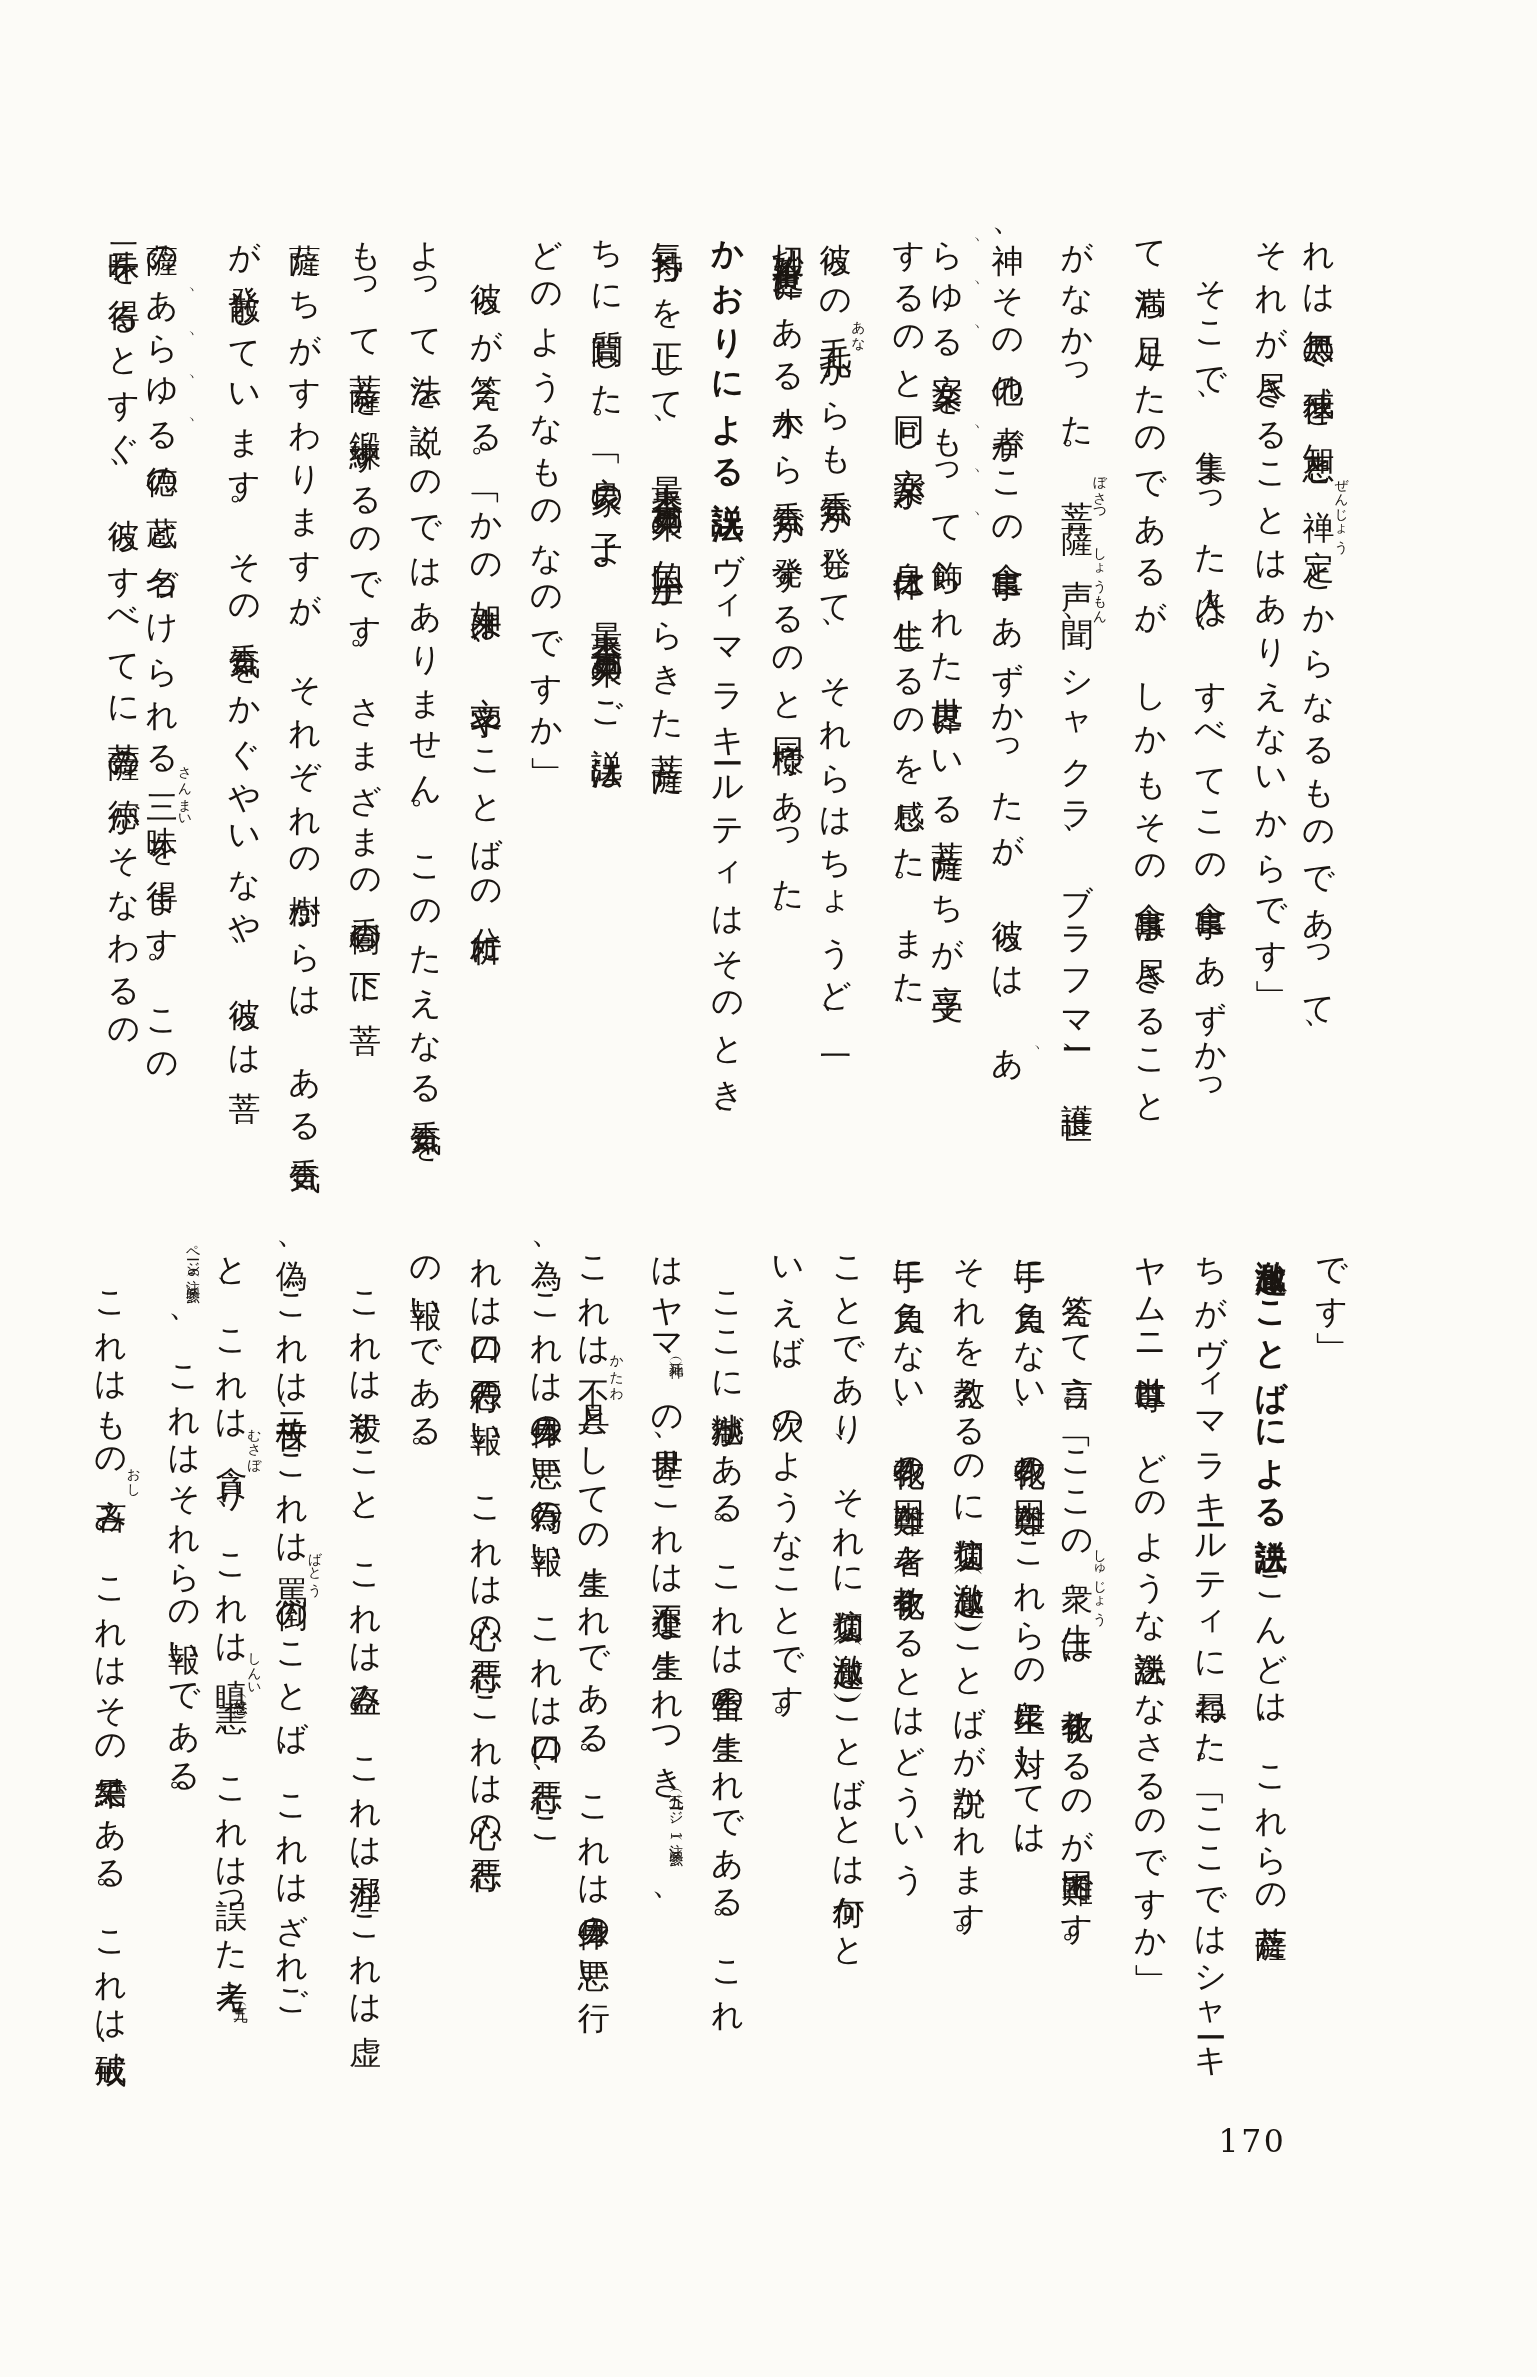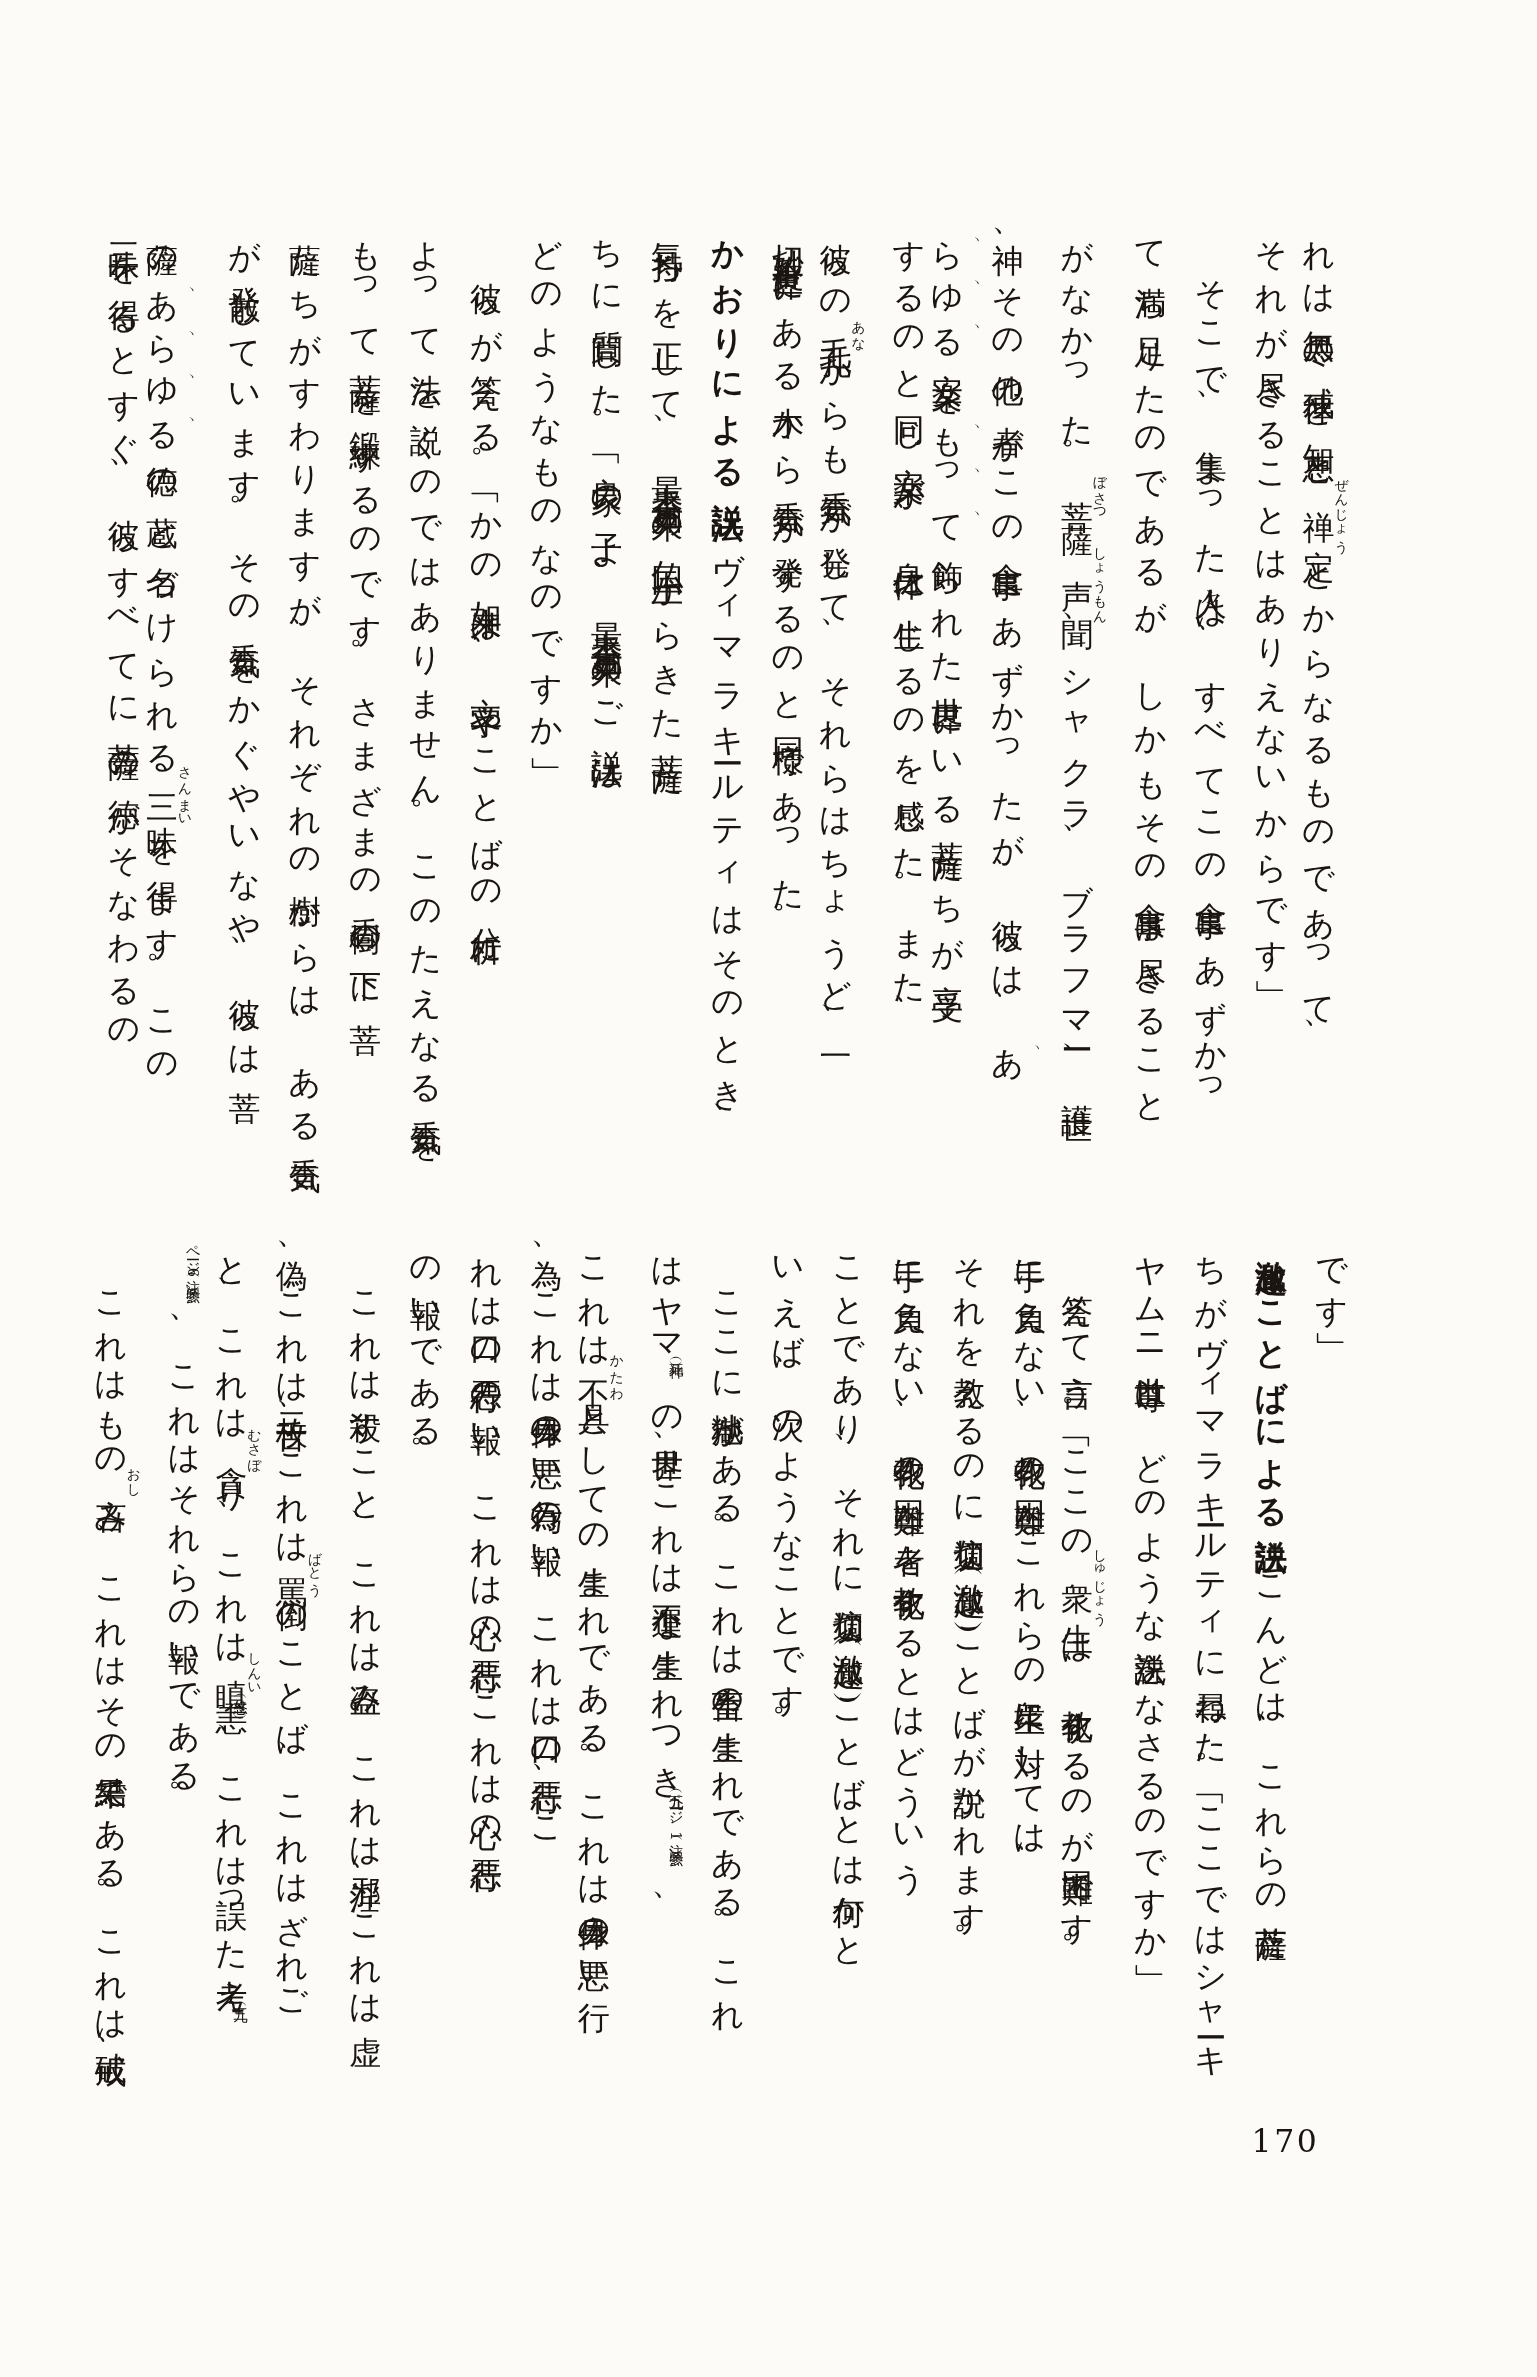--- a/index.html
+++ b/index.html
@@ -54,21 +54,21 @@
   .wc {
     display:inline-block;
     font-size:14.5px;
     line-height:16px;
     letter-spacing:0;
     vertical-align:middle;
     white-space:normal;
   }
   .pagenum {
     position:absolute;
-    left:1230px;
+    left:1197px;
     top:2123px;
     width:111px;
     text-align:center;
     font-size:31.5px;
     letter-spacing:2.6px;
     font-family:"DejaVu Serif","Liberation Serif",serif;
   }
 </style>
 </head>
 <body style="background: rgb(252, 251, 247); color: rgb(26, 21, 17);">

